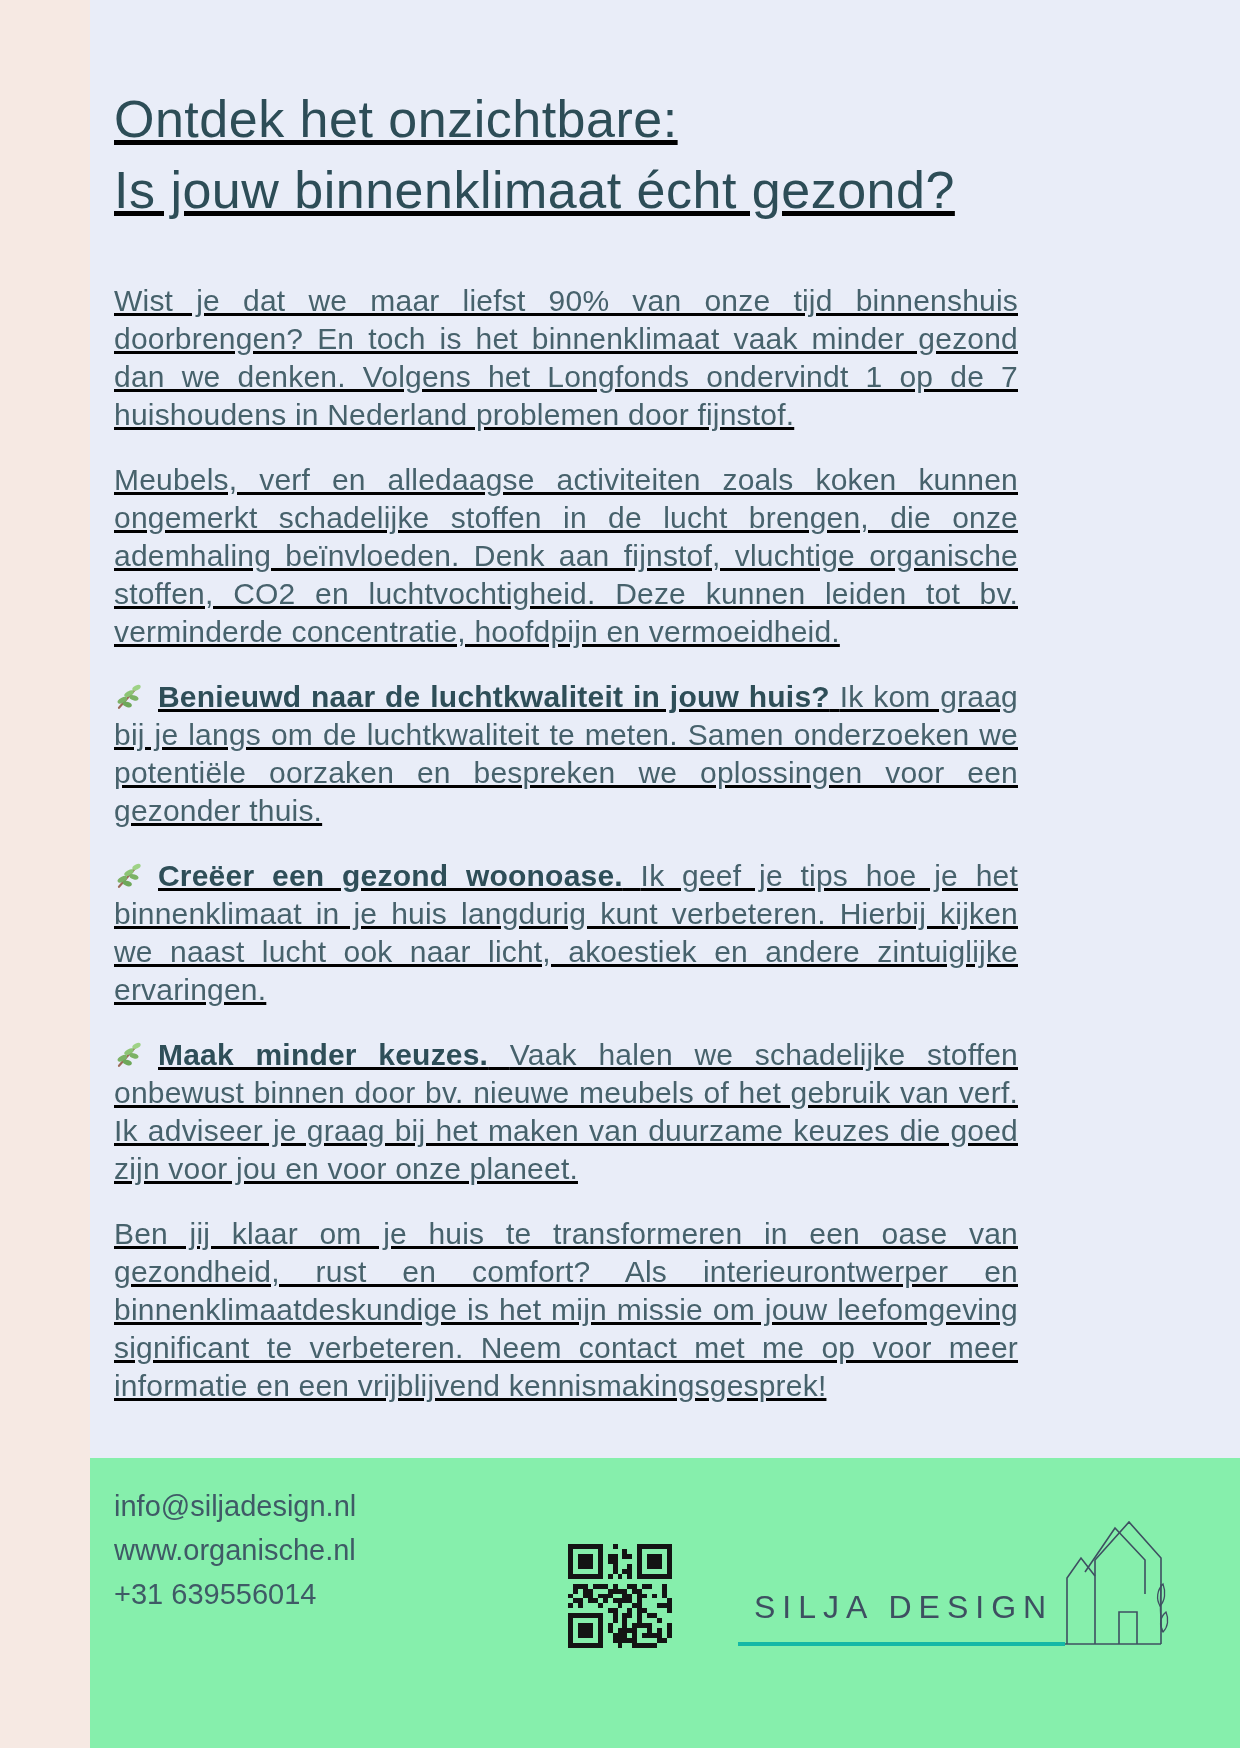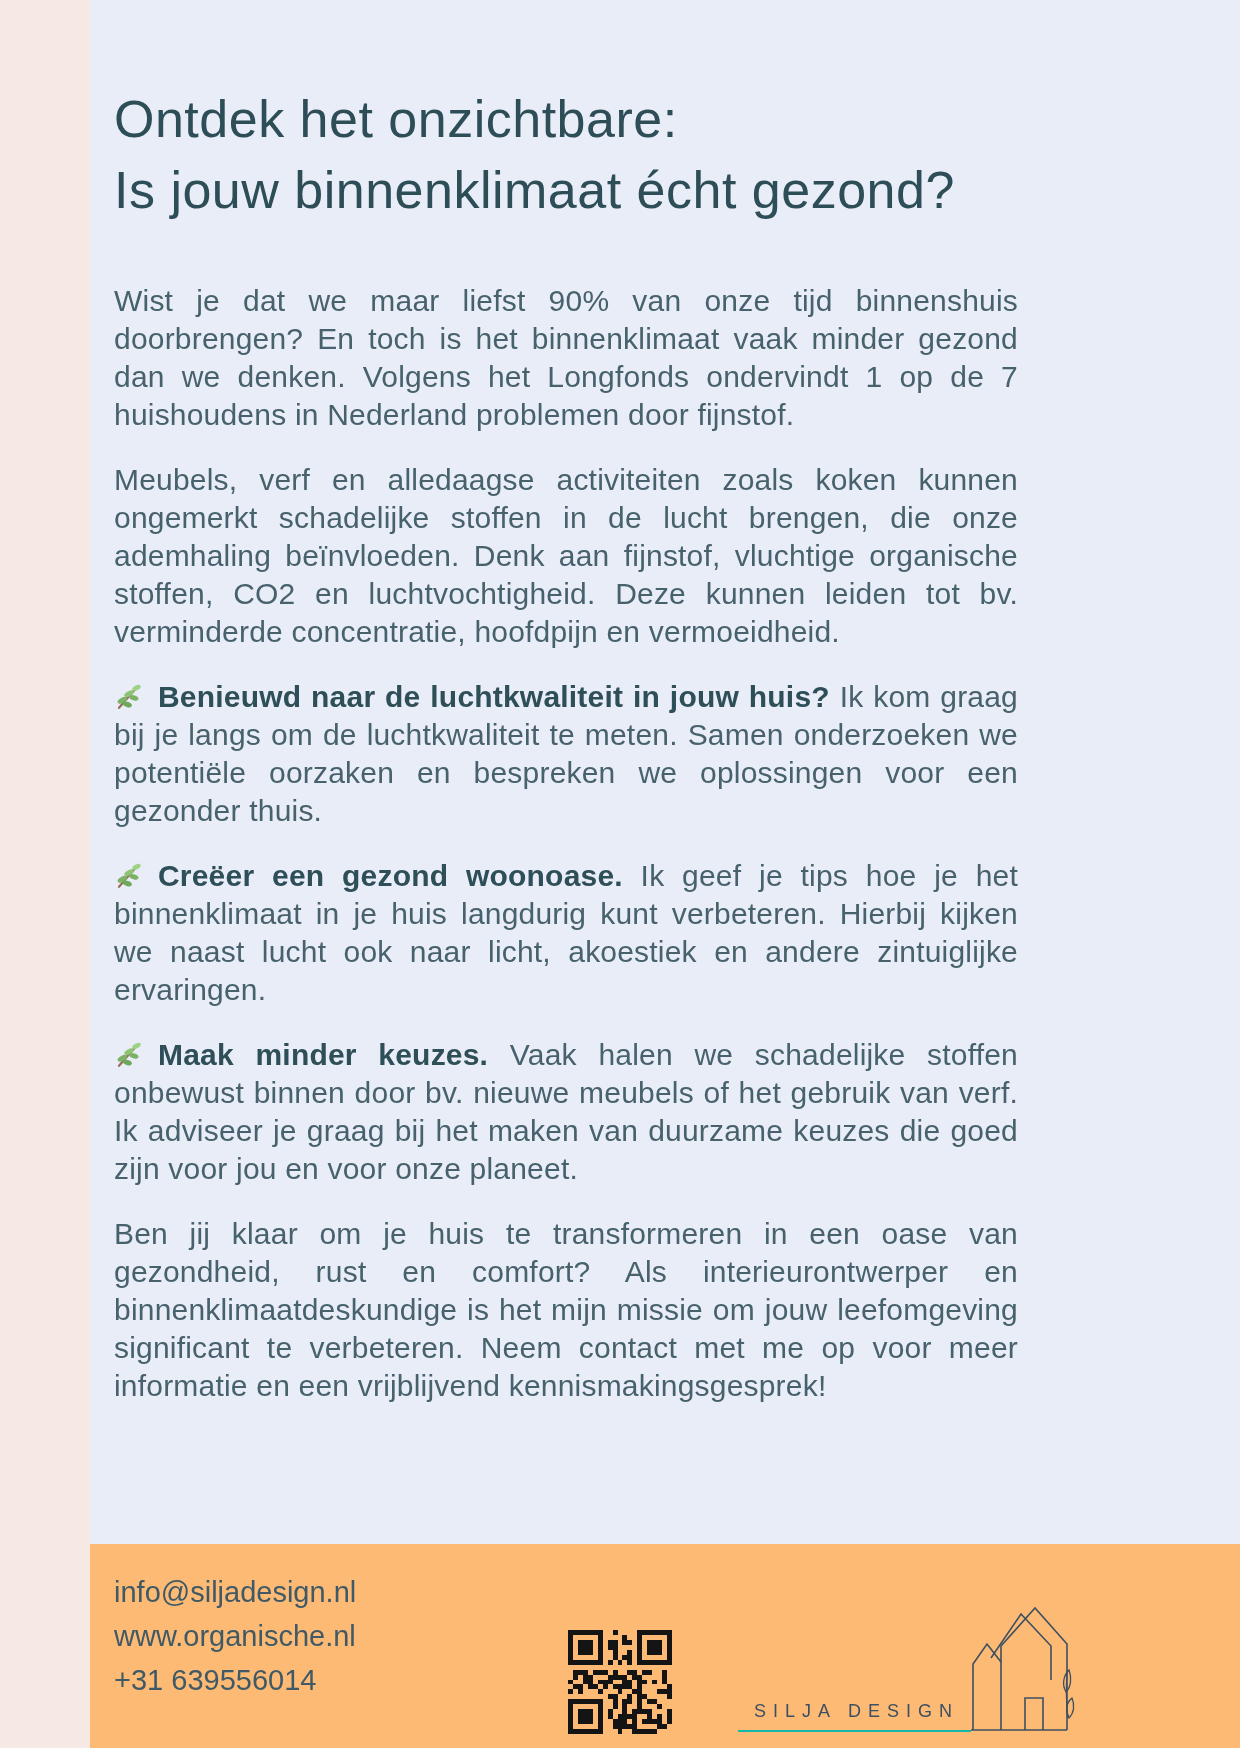--- a/index.html
+++ b/index.html
@@ -7,20 +7,21 @@
   body {
     font-family: "Liberation Sans", "DejaVu Sans", sans-serif;
     background: #cfd8ea;
   }
   .page {
     width: 1240px;
     height: 1748px;
     display: flex;
     overflow: hidden;
     position: relative;
+    text-decoration: underline;
   }
   .left-strip {
     width: 90px;
     flex: 0 0 90px;
     background: #f6e9e3;
   }
   .content {
     flex: 1;
     background: #e9edf8;
     display: flex;
@@ -49,22 +50,22 @@
   }
   .sprig {
     display: inline-block;
     width: 30px;
     height: 30px;
     margin-right: 14px;
     vertical-align: -5px;
   }
   footer {
     margin-top: auto;
-    height: 204px;
-    background: #fdba74;
+    height: 290px;
+    background: #86efac;
     position: relative;
   }
   .contact {
     position: absolute;
     left: 24px;
     top: 26px;
     font-size: 29px;
     line-height: 44px;
     color: #3f5a66;
   }
@@ -78,25 +79,25 @@
   .qr svg { width: 104px; height: 104px; display: block; }
   .logo {
     position: absolute;
     left: 648px;
     top: 56px;
     display: flex;
     align-items: flex-end;
     color: #3e4f61;
   }
   .logo-text {
-    font-size: 18px;
+    font-size: 32px;
     font-weight: 400;
     letter-spacing: 7px;
-    padding: 0 12px 8px 16px;
-    border-bottom: 2px solid #14b8a6;
+    padding: 0 12px 16px 16px;
+    border-bottom: 4px solid #14b8a6;
     white-space: nowrap;
   }
   .logo-house svg { display: block; }
 </style>
 </head>
 <body>
 
 <div class="page">
   <div class="left-strip"></div>
 

